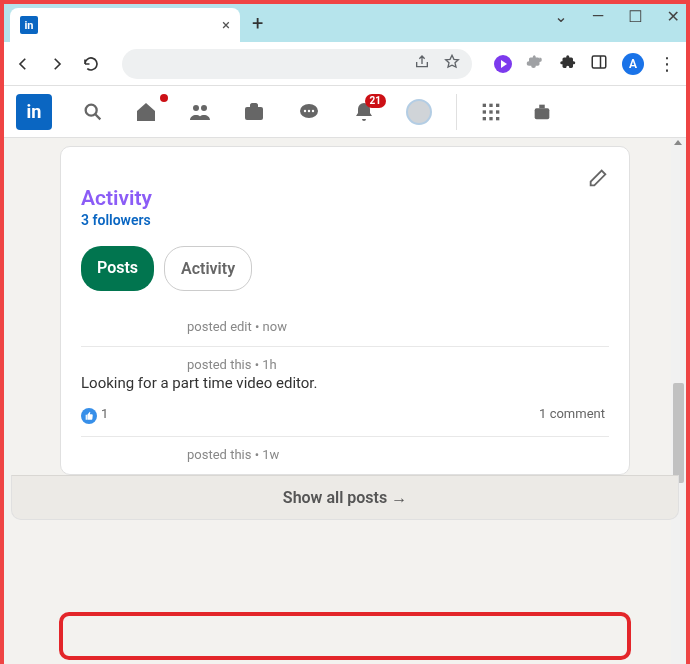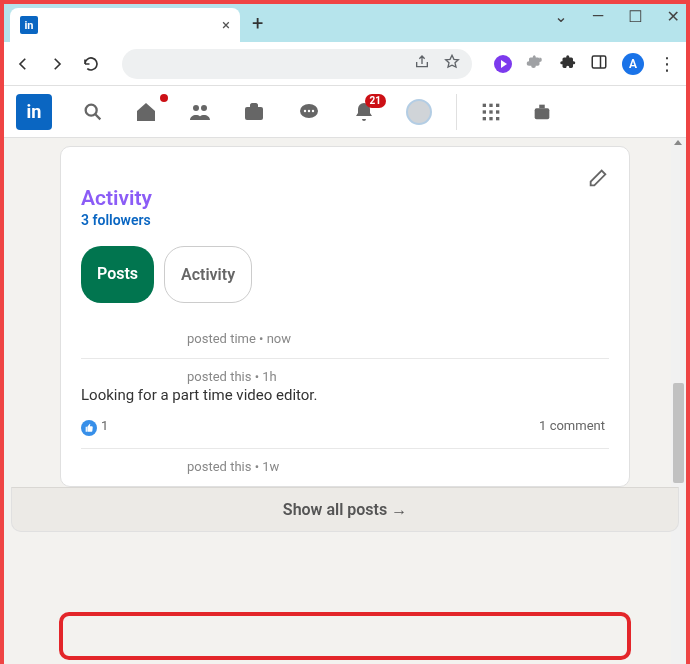--- a/index.html
+++ b/index.html
@@ -159,21 +159,21 @@
       background: #fff;
       border-radius: 20px;
       padding: 6px 18px;
       font-size: 16px;
       font-weight: 600;
       cursor: pointer;
     }
     .filter-row { margin-top: 18px; display:flex; gap:10px; }
     .pill {
       border-radius: 20px;
-      padding: 18px 16px;
+      padding: 12px 16px;
       font-size: 16px;
       font-weight: 600;
       cursor:pointer;
     }
     .pill.active { background:#01754f; color:#fff; }
     .pill.inactive { background:#fff; color:#666; border:1px solid #ccc; }
     .posts { margin-top: 18px; }
     .post { padding: 10px 0 12px; }
     .post + .post { border-top: 1px solid #e8e8e8; }
     .post-thumb { width:56px; height:56px; background:#e8ecf1; border-radius:6px; flex-shrink:0; }
@@ -381,21 +381,21 @@
             </svg>
         </div>
       </div>
       <div class="filter-row">
         <div class="pill active">Posts</div>
         <div class="pill inactive">Activity</div>
       </div>
 
       <div class="posts">
         <div class="post p1">
-          <div class="meta-text">posted time • now</div>
+          <div class="meta-text">posted edit • now</div>
         </div>
 
         <div class="post p2">
           <div class="meta-text">posted this • 1h</div>
           <div class="full-body">Looking for a part time video editor.</div>
           <div class="post-stats">
             <span>
               <span class="like-bubble">
                 <svg width="10" height="10" viewBox="0 0 24 24">
                     <path d="M4 21h3V9H4v12zM21 10c0-1-1-2-2-2h-5l1-4V3c0-.5-.5-1-1-1l-6 7v12h10c1 0 2-1 2-2l1-9z"></path>

